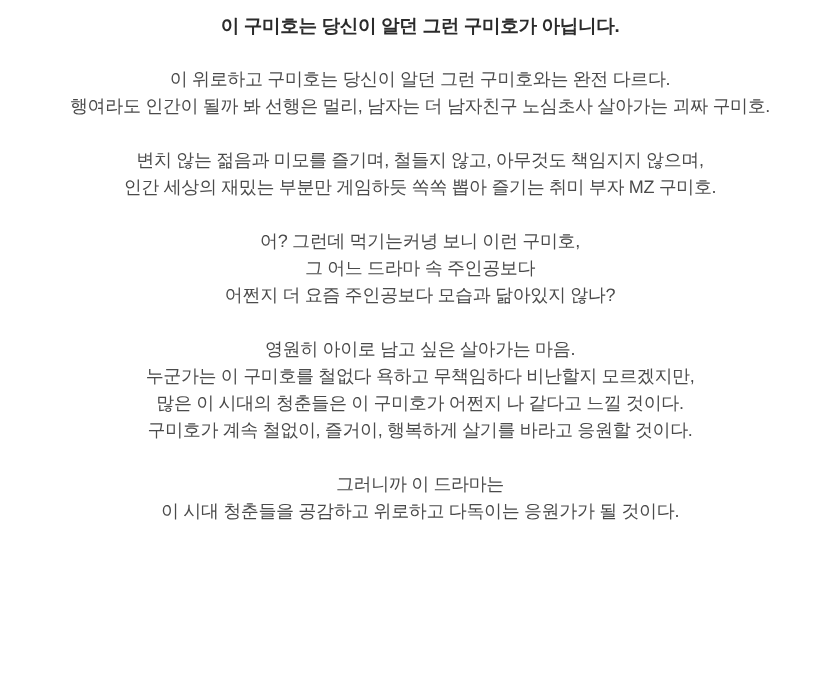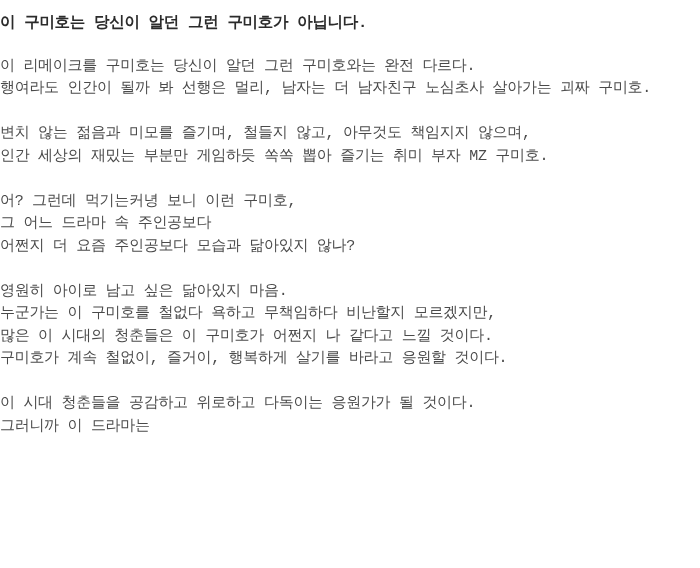--- a/index.html
+++ b/index.html
@@ -12,25 +12,25 @@
     height: 568px;
     overflow: hidden;
     font-family: "Liberation Sans", "DejaVu Sans", sans-serif;
   }
   .doc {
     position: relative;
     width: 700px;
     height: 436px;
     padding-top: 12px;
     box-sizing: border-box;
+    text-align: center;
     color: #4a4a4a;
     font-size: 15px;
     line-height: 22.5px;
     letter-spacing: -0.3px;
-    font-family: Liberation Mono, monospace;
   }
   .doc-title {
     margin: 0 0 21px 0;
     font-size: 15.5px;
     font-weight: 700;
     color: #2b2b2b;
     line-height: 22.5px;
   }
   .para {
     margin: 0 0 22.5px 0;
@@ -55,40 +55,40 @@
 <body>
 
 <div class="doc">
 
   <div class="top-remnant"></div>
 
   <h1 class="doc-title">이 구미호는 당신이 알던 그런 구미호가 아닙니다.</h1>
 
 
   <p class="para">
-    <span class="line">이 리메이크를 구미호는 당신이 알던 그런 구미호와는 완전 다르다.</span>
+    <span class="line">이 위로하고 구미호는 당신이 알던 그런 구미호와는 완전 다르다.</span>
     <span class="line">행여라도 인간이 될까 봐 선행은 멀리, 남자는 더 남자친구 노심초사 살아가는 괴짜 구미호.</span>
   </p>
 
   <p class="para">
     <span class="line">변치 않는 젊음과 미모를 즐기며, 철들지 않고, 아무것도 책임지지 않으며,</span>
     <span class="line">인간 세상의 재밌는 부분만 게임하듯 쏙쏙 뽑아 즐기는 취미 부자 MZ 구미호.</span>
   </p>
 
   <p class="para">
     <span class="line">어? 그런데 먹기는커녕 보니 이런 구미호,</span>
     <span class="line">그 어느 드라마 속 주인공보다</span>
     <span class="line">어쩐지 더 요즘 주인공보다 모습과 닮아있지 않나?</span>
   </p>
 
   <p class="para">
-    <span class="line">영원히 아이로 남고 싶은 닮아있지 마음.</span>
+    <span class="line">영원히 아이로 남고 싶은 살아가는 마음.</span>
     <span class="line">누군가는 이 구미호를 철없다 욕하고 무책임하다 비난할지 모르겠지만,</span>
     <span class="line">많은 이 시대의 청춘들은 이 구미호가 어쩐지 나 같다고 느낄 것이다.</span>
     <span class="line">구미호가 계속 철없이, 즐거이, 행복하게 살기를 바라고 응원할 것이다.</span>
   </p>
 
   <p class="para">
+    <span class="line">그러니까 이 드라마는</span>
     <span class="line">이 시대 청춘들을 공감하고 위로하고 다독이는 응원가가 될 것이다.</span>
-    <span class="line">그러니까 이 드라마는</span>
   </p>
 
 </div>
 
 </body></html>

